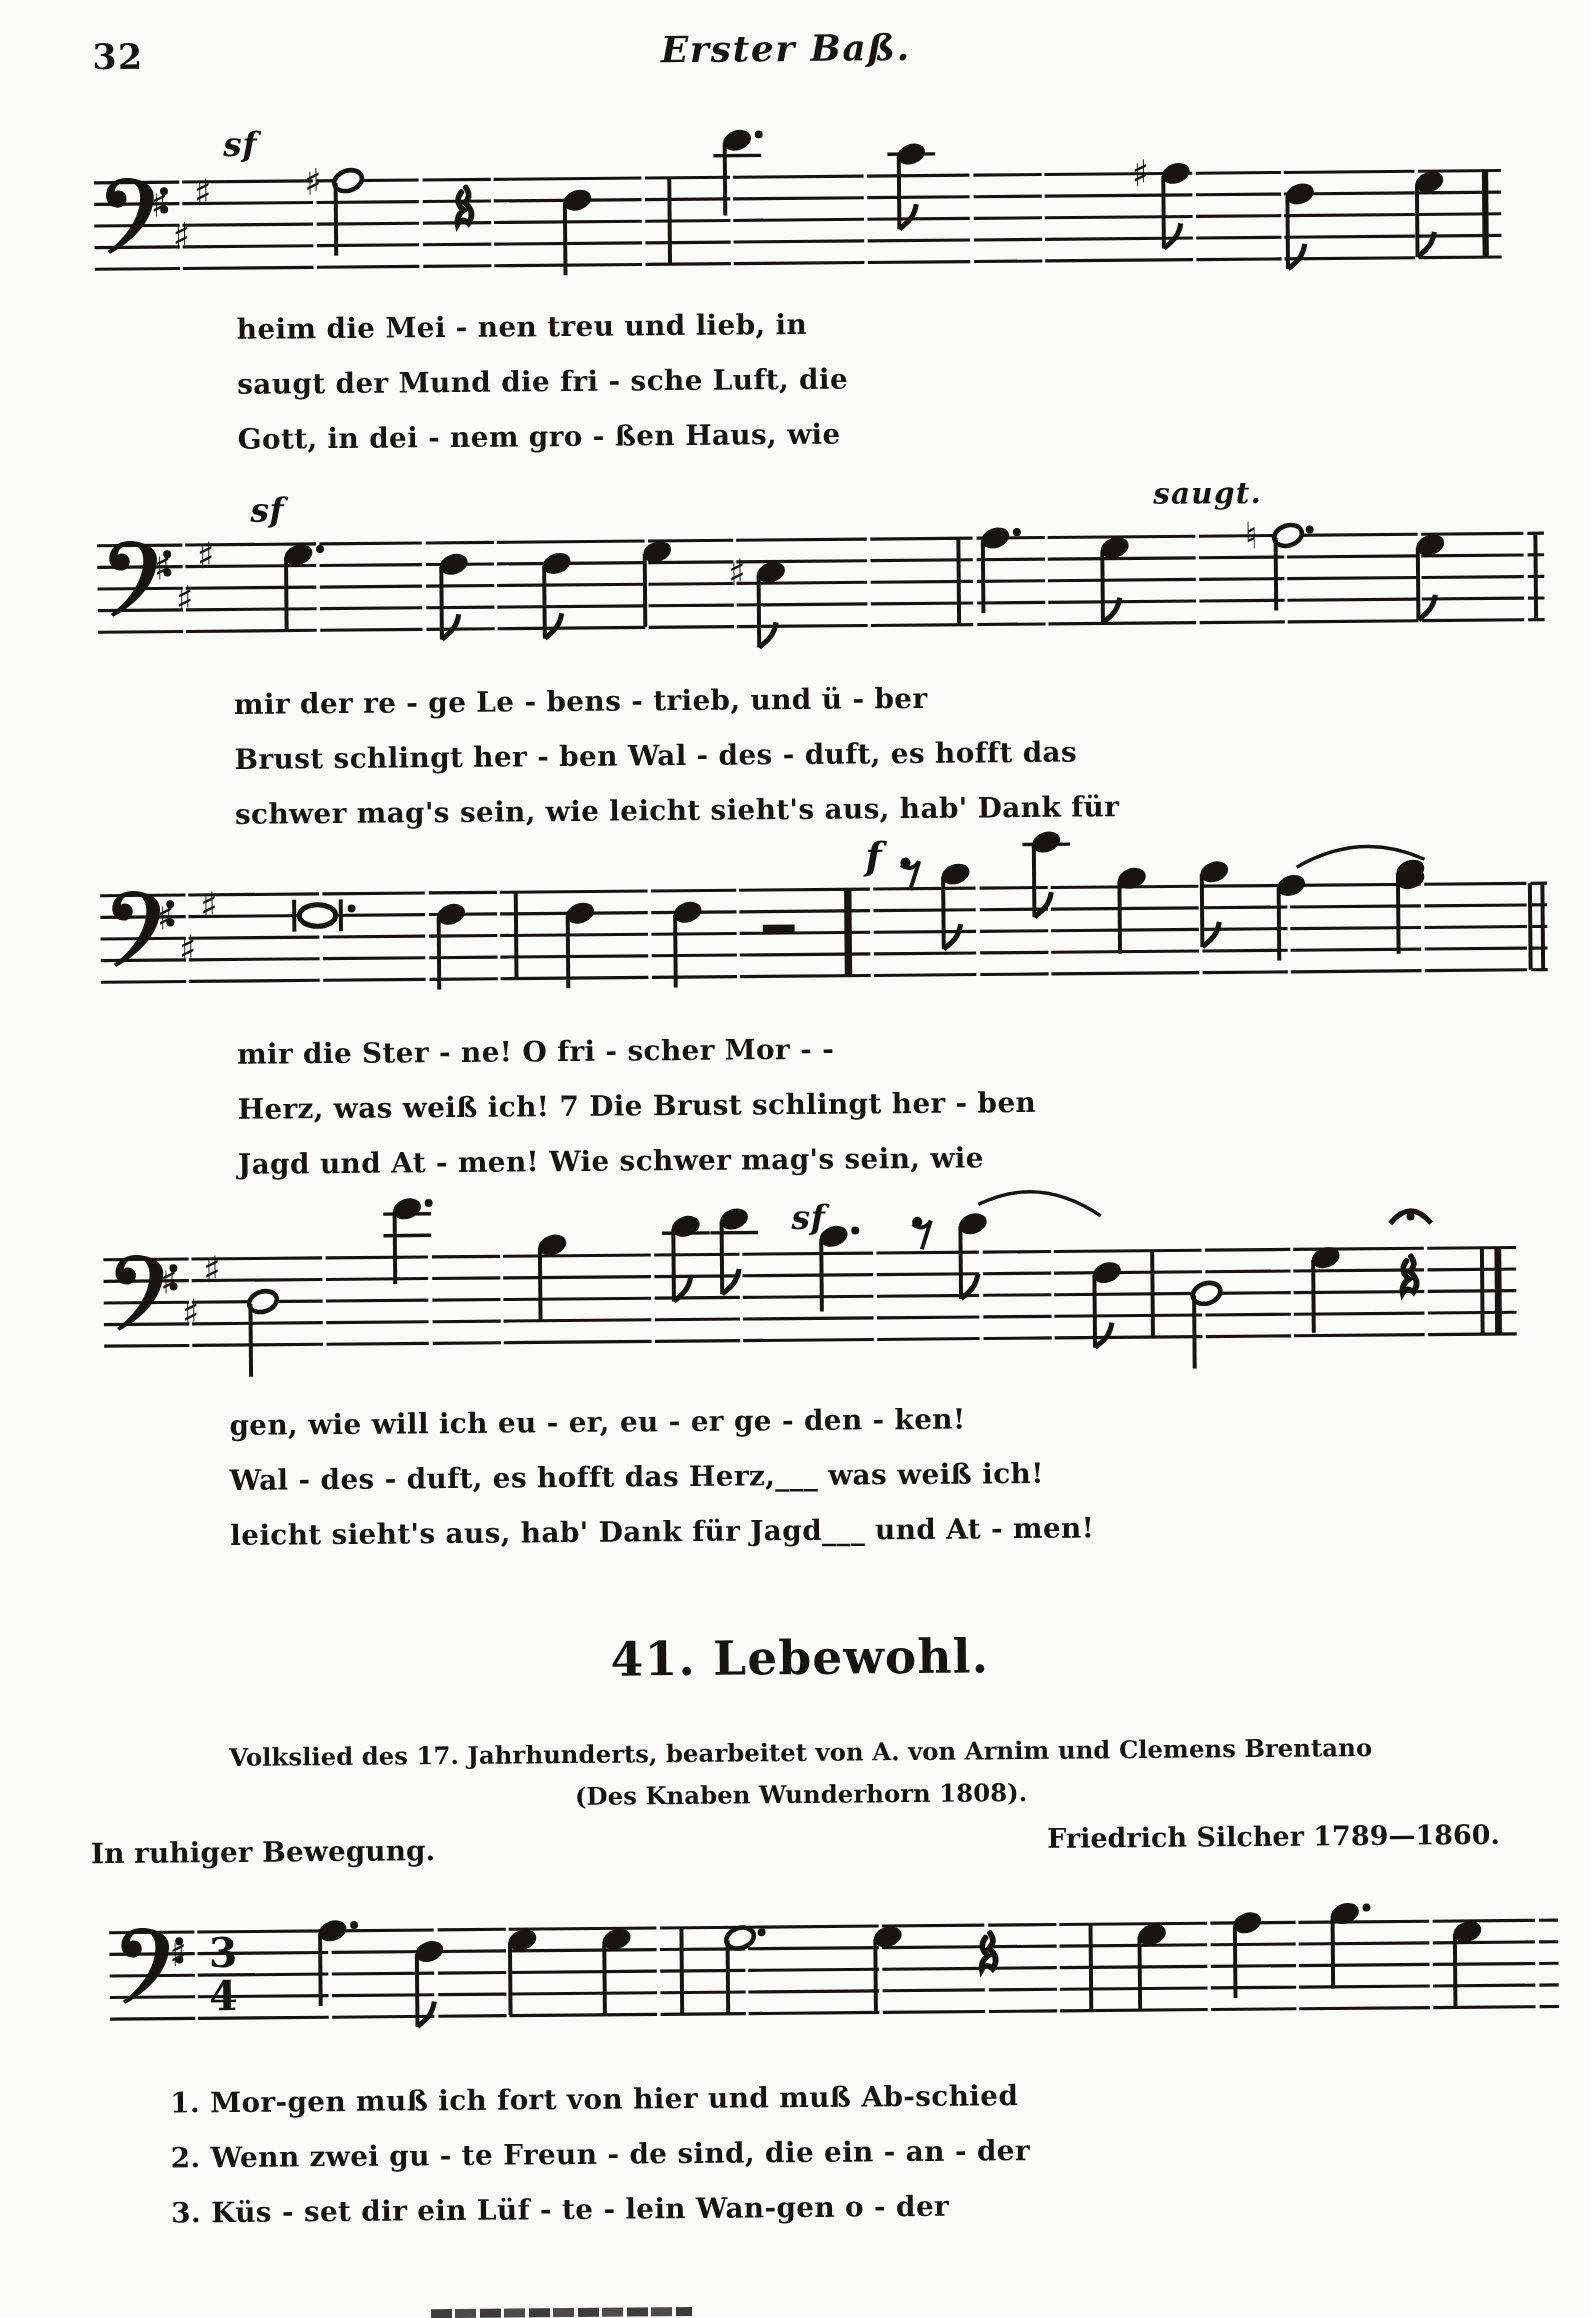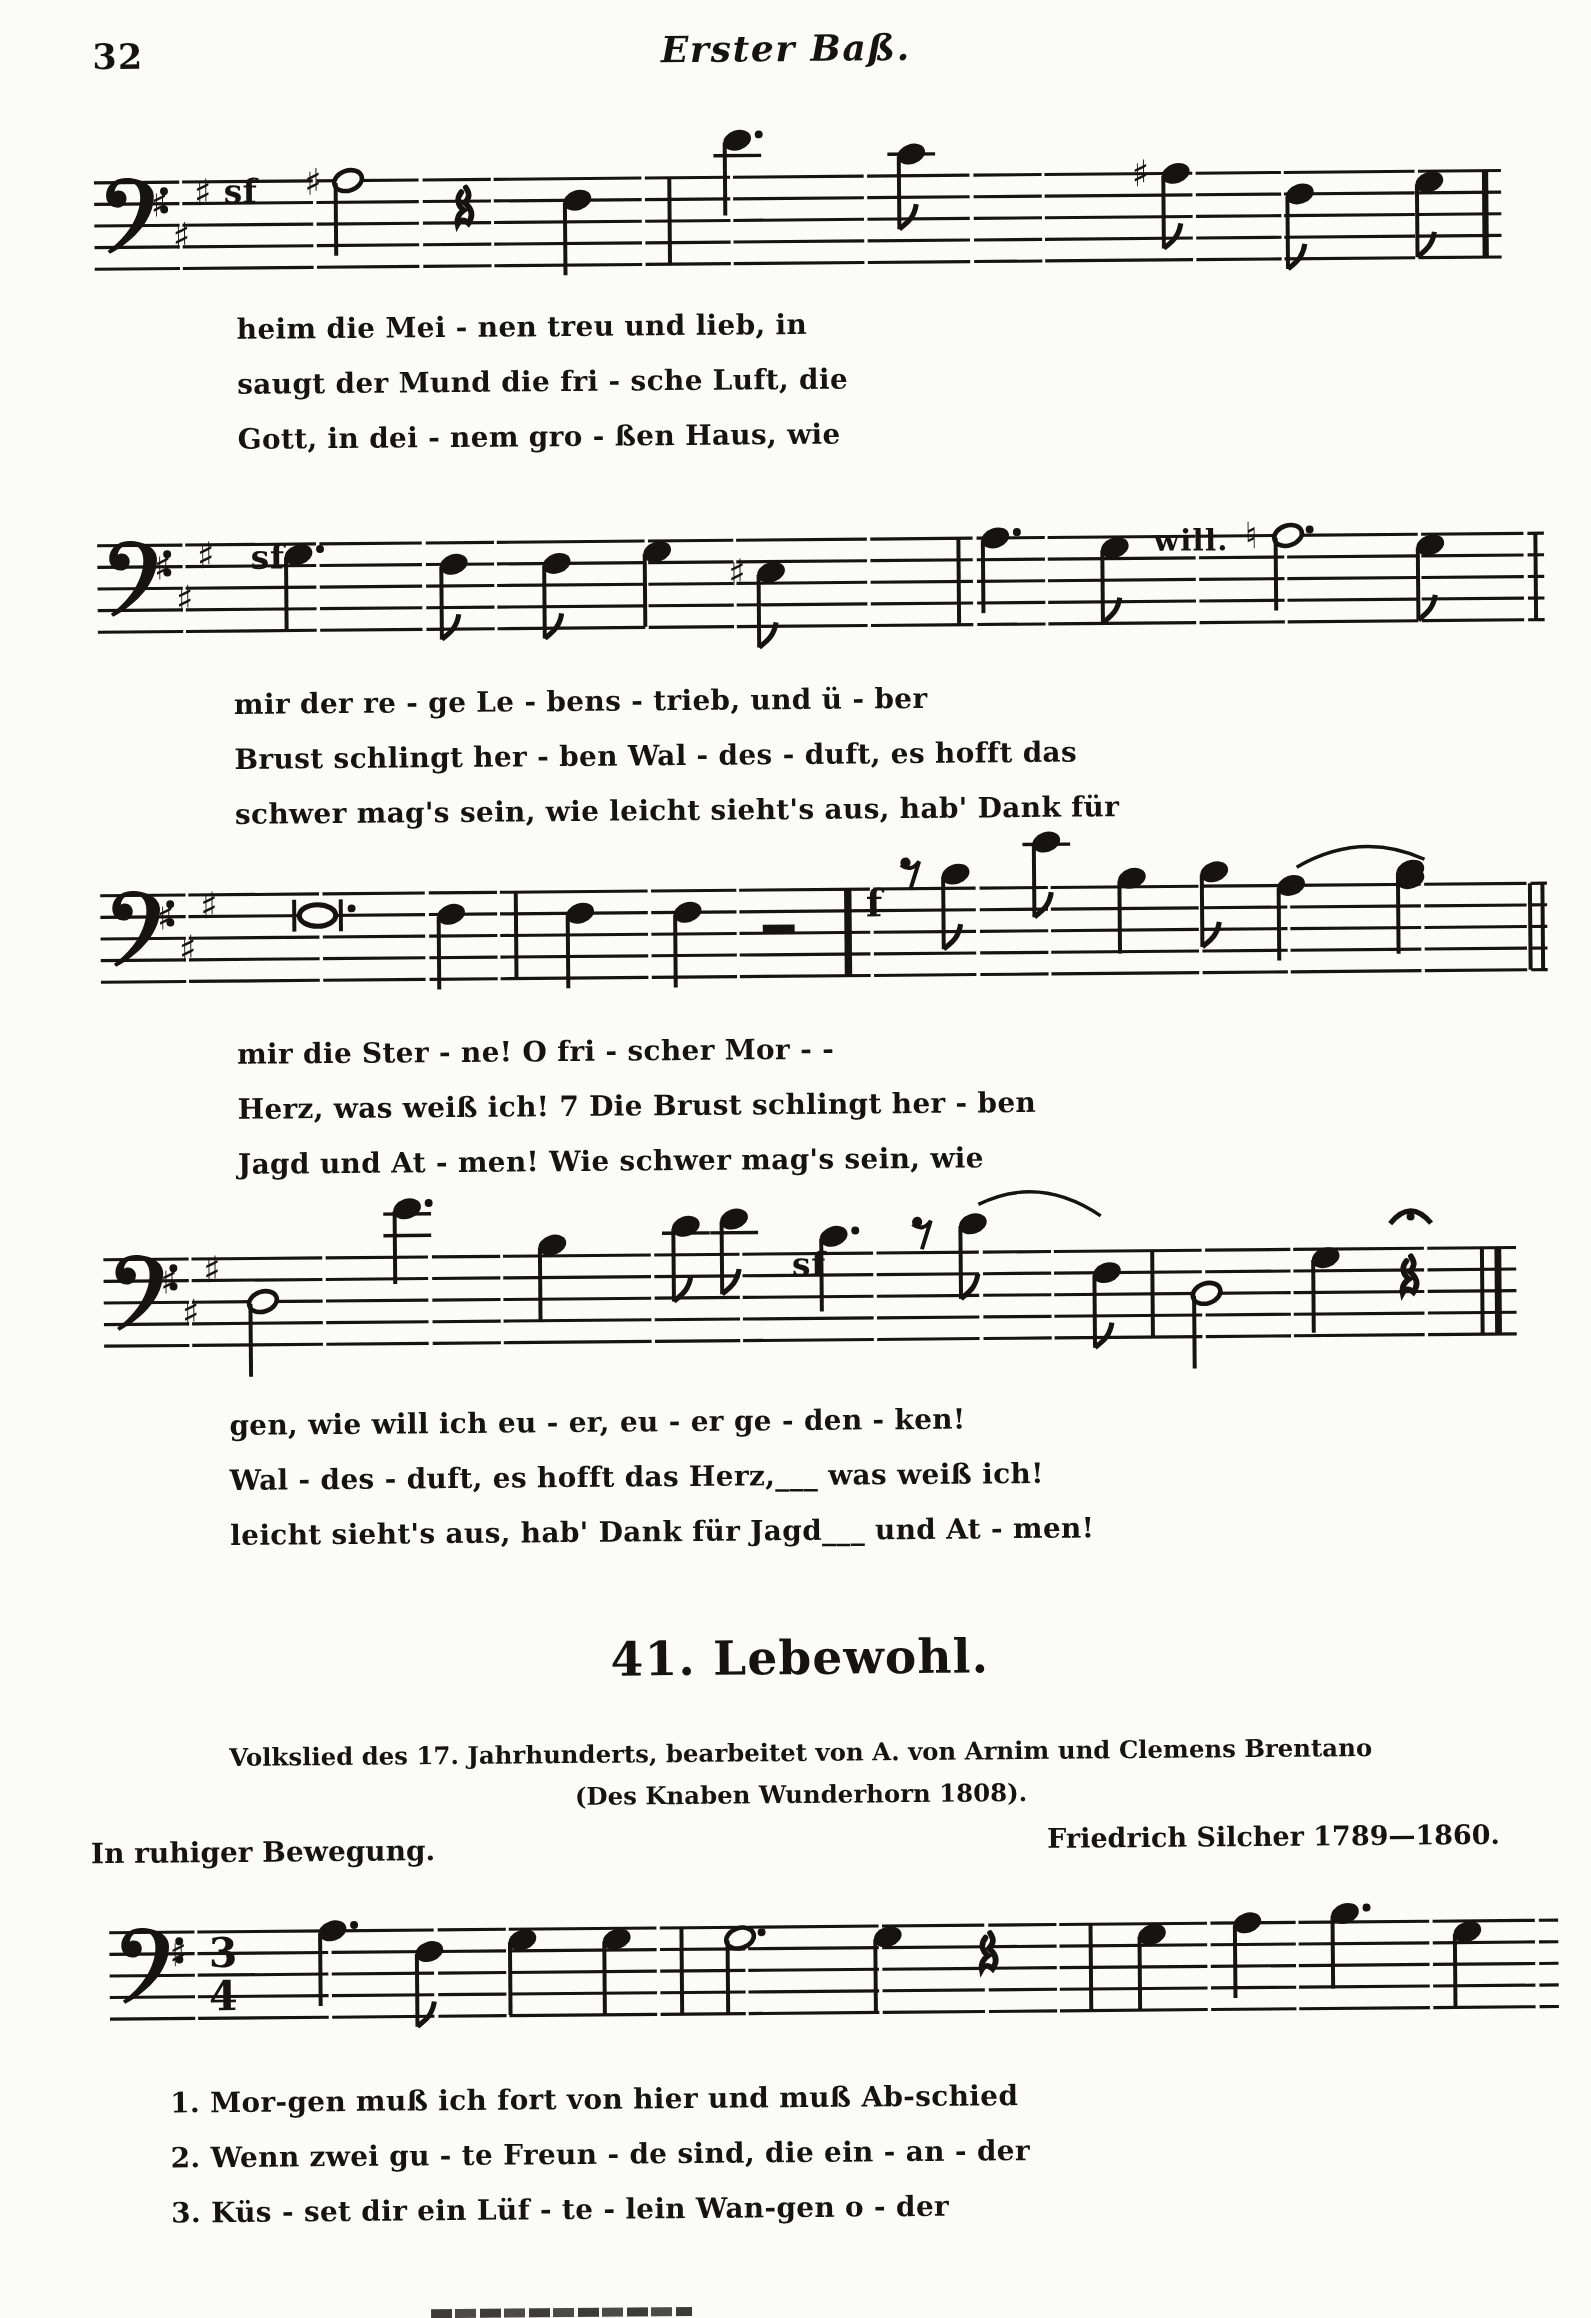--- a/index.html
+++ b/index.html
@@ -5,21 +5,21 @@
   html,body{margin:0;padding:0;background:#e8e8e4;}
   #canvas{position:relative;width:1591px;height:2319px;background:#fbfbf9;overflow:hidden;
           font-family:"DejaVu Serif", serif;color:#171310;}
   #sheet{position:absolute;left:0;top:0;width:1591px;height:2319px;
          transform:rotate(-0.5deg);transform-origin:796px 1159px;}
   .abs{position:absolute;}
   .pageno{left:102px;top:29.6px;font-size:35px;font-weight:700;letter-spacing:1.1px;}
   .header{left:0;top:27px;width:1591px;text-align:center;font-size:36px;font-weight:700;
           font-style:italic;letter-spacing:1.7px;}
   .system{position:absolute;}
-  .dyn{position:absolute;font-weight:700;font-size:33px;letter-spacing:0.6px;margin-top:47px;}
+  .dyn{position:absolute;font-style:italic;font-weight:700;font-size:33px;letter-spacing:0.6px;}
   .dyn.cresc{font-size:29.6px;font-weight:600;letter-spacing:1.1px;}
   .dyn.big{font-size:38px;}
   .lyrics{position:absolute;}
   .lline{font-size:28px;font-weight:700;line-height:55px;white-space:nowrap;
          text-align:justify;text-align-last:justify;letter-spacing:0.3px;
          display:block;width:100%;}
   .lline:after{content:"";display:inline-block;width:100%;}
   .title{left:0;top:1630px;width:1591px;text-align:center;font-size:47px;font-weight:700;letter-spacing:1.1px;}
   .source{left:0;width:1591px;text-align:center;font-size:24.4px;font-weight:700;}
   .src1{top:1738px;}
@@ -162,21 +162,21 @@
           <circle cx="2148" cy="100" r="7" fill="#171310"></circle>
         </g>
         <g>
           <ellipse cx="0" cy="0" rx="25" ry="17.5" transform="translate(2360,129) rotate(-18)" fill="#171310"></ellipse>
           <line x1="2338" y1="133" x2="2338" y2="261" stroke="#171310" stroke-width="7"></line>
           <path d="M2338,261 C2346,253 2364,245 2368,217" stroke="#171310" stroke-width="9" fill="none"></path>
         </g>
         <line x1="2545" y1="110" x2="2545" y2="262" stroke="#171310" stroke-width="7"></line>
       </svg>
   <div class="dyn abs" style="left:256px;top:486px">sf</div>
-  <div class="dyn cresc abs" style="left:1159px;top:479px">will.</div>
+  <div class="dyn cresc abs" style="left:1159px;top:479px">saugt.</div>
   <div class="lyrics" style="left:238px;top:672px;width:1219px">
     <div class="lline">mir der re - ge Le - bens - trieb, und ü - ber</div>
     <div class="lline">Brust schlingt her - ben Wal - des - duft, es hofft das</div>
     <div class="lline">schwer mag's sein, wie leicht sieht's aus, hab' Dank für</div>
   </div>
 
   <svg id="sys3" class="system" style="left:94px;top:827px;width:1461px;height:188px" viewBox="0 0 2570 330">
         <g>
           <line x1="15" y1="110" x2="2560" y2="110" stroke="#171310" stroke-width="5.5" stroke-dasharray="150 5 230 6 180 7 120 5 260 6"></line>
           <line x1="15" y1="148" x2="2560" y2="148" stroke="#171310" stroke-width="5.5" stroke-dasharray="150 5 230 6 180 7 120 5 260 6"></line>

